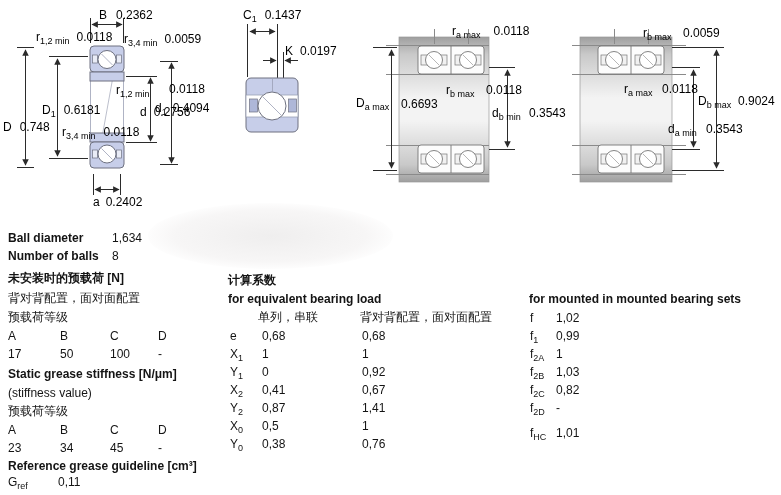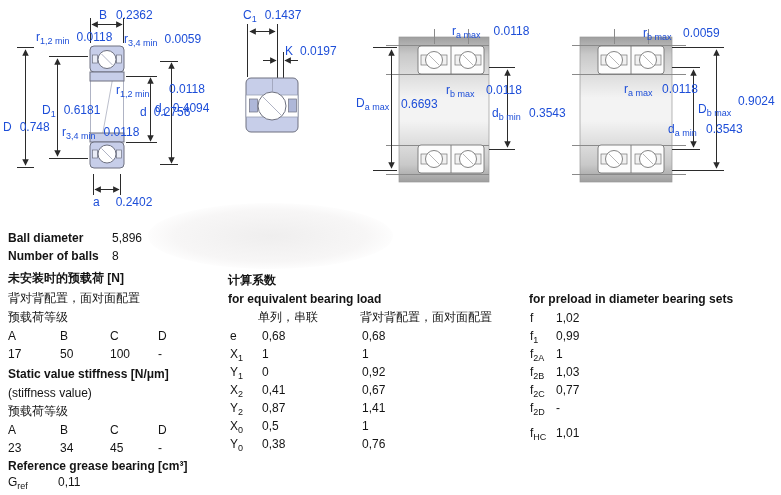--- a/index.html
+++ b/index.html
@@ -3,21 +3,21 @@
 <meta charset="utf-8">
 <style>
   html,body{margin:0;padding:0;}
   body{
     width:781px;height:495px;position:relative;overflow:hidden;
     background:#ffffff;
     font-family:"Liberation Sans","DejaVu Sans",sans-serif;
     color:#1a1a1a;
   }
   .dim{
-    position:absolute;font-size:12px;line-height:13px;white-space:nowrap;color:#1d4ed8;
+    position:absolute;font-size:12px;line-height:13px;white-space:nowrap;color:#000000;
   }
   .dim sub{font-size:9px;vertical-align:-3px;letter-spacing:0;}
   .t{
     position:absolute;font-size:12px;line-height:14px;white-space:nowrap;color:#141414;
   }
   .t sub{font-size:9px;vertical-align:-3px;}
   .b{font-weight:bold;}
   .row .c{display:inline-block;}
   svg{position:absolute;left:0;top:0;}
   .watermark{
@@ -200,85 +200,85 @@
 <div class="dim" style="left:99px;top:9px"><span>B</span><span style="margin-left:9px">0.2362</span></div>
 <div class="dim" style="left:36px;top:31px"><span>r</span><sub>1,2 min</sub><span style="margin-left:7px">0.0118</span></div>
 <div class="dim" style="left:124px;top:33px"><span>r</span><sub>3,4 min</sub><span style="margin-left:7px">0.0059</span></div>
 <div class="dim" style="left:116px;top:84px"><span>r</span><sub>1,2 min</sub></div>
 <div class="dim" style="left:169px;top:83px">0.0118</div>
 <div class="dim" style="left:42px;top:104px"><span>D</span><sub>1</sub><span style="margin-left:8px">0.6181</span></div>
 <div class="dim" style="left:140px;top:106px"><span>d</span><span style="margin-left:7px">0.2756</span></div>
 <div class="dim" style="left:3px;top:121px"><span>D</span><span style="margin-left:8px">0.748</span></div>
 <div class="dim" style="left:155px;top:102px"><span>d</span><sub>1</sub><span style="margin-left:6px">0.4094</span></div>
 <div class="dim" style="left:62px;top:126px"><span>r</span><sub>3,4 min</sub><span style="margin-left:8px">0.0118</span></div>
-<div class="dim" style="left:93px;top:196px"><span>a</span><span style="margin-left:16px">0.2402</span></div>
+<div class="dim" style="left:93px;top:196px"><span>a</span><span style="margin-left:6px">0.2402</span></div>
 
 <div class="dim" style="left:243px;top:9px"><span>C</span><sub>1</sub><span style="margin-left:8px">0.1437</span></div>
 <div class="dim" style="left:285px;top:45px"><span>K</span><span style="margin-left:7px">0.0197</span></div>
 
 <div class="dim" style="left:452px;top:25px"><span>r</span><sub>a max</sub><span style="margin-left:13px">0.0118</span></div>
 <div class="dim" style="left:356px;top:97px"><span>D</span><sub>a max</sub></div>
 <div class="dim" style="left:401px;top:98px">0.6693</div>
 <div class="dim" style="left:446px;top:84px"><span>r</span><sub>b max</sub></div>
 <div class="dim" style="left:486px;top:84px">0.0118</div>
 <div class="dim" style="left:492px;top:107px"><span>d</span><sub>b min</sub></div>
 <div class="dim" style="left:529px;top:107px">0.3543</div>
 
 <div class="dim" style="left:643px;top:27px"><span>r</span><sub>b max</sub></div>
 <div class="dim" style="left:683px;top:27px">0.0059</div>
 <div class="dim" style="left:624px;top:83px"><span>r</span><sub>a max</sub></div>
 <div class="dim" style="left:662px;top:83px">0.0118</div>
-<div class="dim" style="left:698px;top:103px"><span>D</span><sub>b max</sub></div>
+<div class="dim" style="left:698px;top:95px"><span>D</span><sub>b max</sub></div>
 <div class="dim" style="left:738px;top:95px">0.9024</div>
 <div class="dim" style="left:668px;top:123px"><span>d</span><sub>a min</sub></div>
 <div class="dim" style="left:706px;top:123px">0.3543</div>
 
 <div class="t b" style="left:8px;top:231px">Ball diameter</div>
-<div class="t" style="left:112px;top:231px">5,896</div>
+<div class="t" style="left:112px;top:231px">1,634</div>
 <div class="t b" style="left:8px;top:249px">Number of balls</div>
 <div class="t" style="left:112px;top:249px">8</div>
 
 <div class="t b" style="left:8px;top:271px">未安装时的预载荷 [N]</div>
 <div class="t" style="left:8px;top:291px">背对背配置，面对面配置</div>
 <div class="t" style="left:8px;top:310px">预载荷等级</div>
 <div class="t row" style="left:8px;top:329px">
   <span class="c" style="width:52px">A</span><span class="c" style="width:50px">B</span><span class="c" style="width:48px">C</span><span>D</span>
 </div>
 <div class="t row" style="left:8px;top:347px">
   <span class="c" style="width:52px">17</span><span class="c" style="width:50px">50</span><span class="c" style="width:48px">100</span><span>-</span>
 </div>
 
-<div class="t b" style="left:8px;top:367px">Static value stiffness [N/μm]</div>
+<div class="t b" style="left:8px;top:367px">Static grease stiffness [N/μm]</div>
 <div class="t" style="left:8px;top:386px">(stiffness value)</div>
 <div class="t" style="left:8px;top:404px">预载荷等级</div>
 <div class="t row" style="left:8px;top:423px">
   <span class="c" style="width:52px">A</span><span class="c" style="width:50px">B</span><span class="c" style="width:48px">C</span><span>D</span>
 </div>
 <div class="t row" style="left:8px;top:441px">
   <span class="c" style="width:52px">23</span><span class="c" style="width:50px">34</span><span class="c" style="width:48px">45</span><span>-</span>
 </div>
 
-<div class="t b" style="left:8px;top:459px">Reference grease bearing [cm³]</div>
+<div class="t b" style="left:8px;top:459px">Reference grease guideline [cm³]</div>
 <div class="t" style="left:8px;top:475px"><span>G</span><sub>ref</sub></div>
 <div class="t" style="left:58px;top:475px">0,11</div>
 
 <div class="t b" style="left:228px;top:273px">计算系数</div>
 <div class="t b" style="left:228px;top:292px">for equivalent bearing load</div>
 <div class="t" style="left:258px;top:310px">单列，串联</div>
 <div class="t" style="left:360px;top:310px">背对背配置，面对面配置</div>
 
 <div class="t row" style="left:230px;top:329px"><span class="c" style="width:32px"><span>e</span><sub></sub></span><span class="c" style="width:100px">0,68</span><span>0,68</span></div>
 <div class="t row" style="left:230px;top:347px"><span class="c" style="width:32px"><span>X</span><sub>1</sub></span><span class="c" style="width:100px">1</span><span>1</span></div>
 <div class="t row" style="left:230px;top:365px"><span class="c" style="width:32px"><span>Y</span><sub>1</sub></span><span class="c" style="width:100px">0</span><span>0,92</span></div>
 <div class="t row" style="left:230px;top:383px"><span class="c" style="width:32px"><span>X</span><sub>2</sub></span><span class="c" style="width:100px">0,41</span><span>0,67</span></div>
 <div class="t row" style="left:230px;top:401px"><span class="c" style="width:32px"><span>Y</span><sub>2</sub></span><span class="c" style="width:100px">0,87</span><span>1,41</span></div>
 <div class="t row" style="left:230px;top:419px"><span class="c" style="width:32px"><span>X</span><sub>0</sub></span><span class="c" style="width:100px">0,5</span><span>1</span></div>
 <div class="t row" style="left:230px;top:437px"><span class="c" style="width:32px"><span>Y</span><sub>0</sub></span><span class="c" style="width:100px">0,38</span><span>0,76</span></div>
 
-<div class="t b" style="left:529px;top:292px">for preload in diameter bearing sets</div>
+<div class="t b" style="left:529px;top:292px">for mounted in mounted bearing sets</div>
 
 <div class="t row" style="left:530px;top:311px"><span class="c" style="width:26px"><span>f</span><sub></sub></span><span>1,02</span></div>
 <div class="t row" style="left:530px;top:329px"><span class="c" style="width:26px"><span>f</span><sub>1</sub></span><span>0,99</span></div>
 <div class="t row" style="left:530px;top:347px"><span class="c" style="width:26px"><span>f</span><sub>2A</sub></span><span>1</span></div>
 <div class="t row" style="left:530px;top:365px"><span class="c" style="width:26px"><span>f</span><sub>2B</sub></span><span>1,03</span></div>
-<div class="t row" style="left:530px;top:383px"><span class="c" style="width:26px"><span>f</span><sub>2C</sub></span><span>0,77</span></div>
+<div class="t row" style="left:530px;top:383px"><span class="c" style="width:26px"><span>f</span><sub>2C</sub></span><span>0,82</span></div>
 <div class="t row" style="left:530px;top:401px"><span class="c" style="width:26px"><span>f</span><sub>2D</sub></span><span>-</span></div>
 <div class="t row" style="left:530px;top:426px"><span class="c" style="width:26px"><span>f</span><sub>HC</sub></span><span>1,01</span></div>
 
 </body></html>

